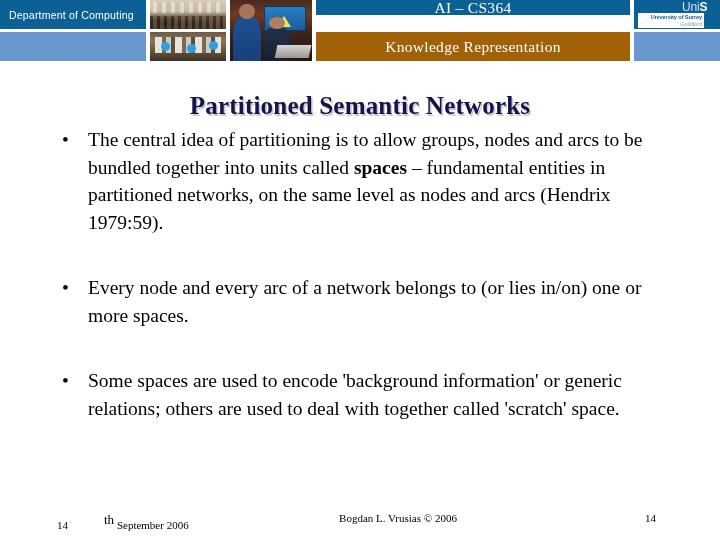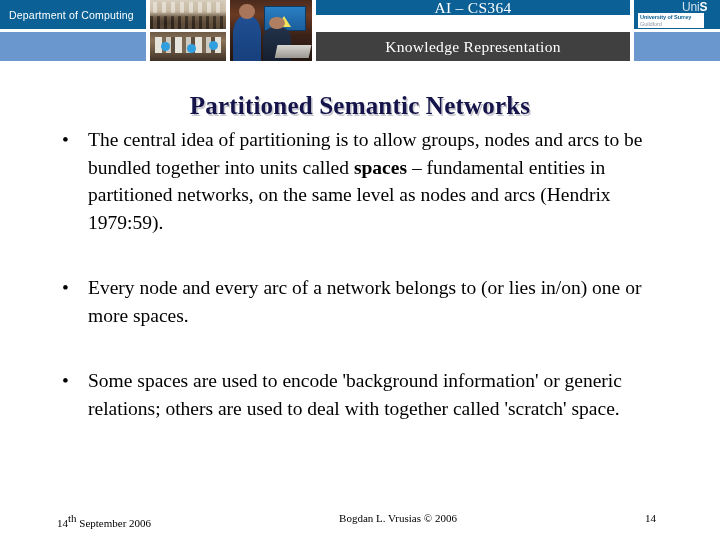--- a/index.html
+++ b/index.html
@@ -14,20 +14,21 @@
     font-family: "Liberation Serif", "DejaVu Serif", serif;
     position: relative;
   }
 
   
   .header {
     position: absolute;
     left: 0; top: 0;
     width: 720px;
     height: 62px;
+    text-align: right;
   }
 
   
   .dept-block {
     position: absolute;
     left: 0; top: 0;
     width: 146px;
     height: 29px;
     background: #0B6196;
     display: flex;
@@ -204,21 +205,21 @@
     background: #0B6196;
     display: flex;
     align-items: center;
     justify-content: center;
   }
   .title-bar-bottom {
     position: absolute;
     left: 316px; top: 32px;
     width: 314px;
     height: 29px;
-    background: #404040;
+    background: #a16207;
     display: flex;
     align-items: center;
     justify-content: center;
   }
   .course-code {
     color: #ffffff;
     font-size: 15.5px;
     letter-spacing: 0.3px;
     white-space: nowrap;
   }
@@ -334,22 +335,23 @@
     font-family: "Liberation Serif", "DejaVu Serif", serif;
     font-size: 11px;
     color: #000000;
   }
   .footer-date {
     position: absolute;
     left: 57px; top: 0;
     white-space: nowrap;
   }
   .footer-date sup {
-    font-size: 11px;
+    font-size: 13px;
     vertical-align: super;
+    margin-left: 36px;
   }
   .footer-author {
     position: absolute;
     left: 0; top: 0;
     width: 720px;
     text-align: center;
     white-space: nowrap;
     padding-left: 38px;
   }
   .footer-page {

